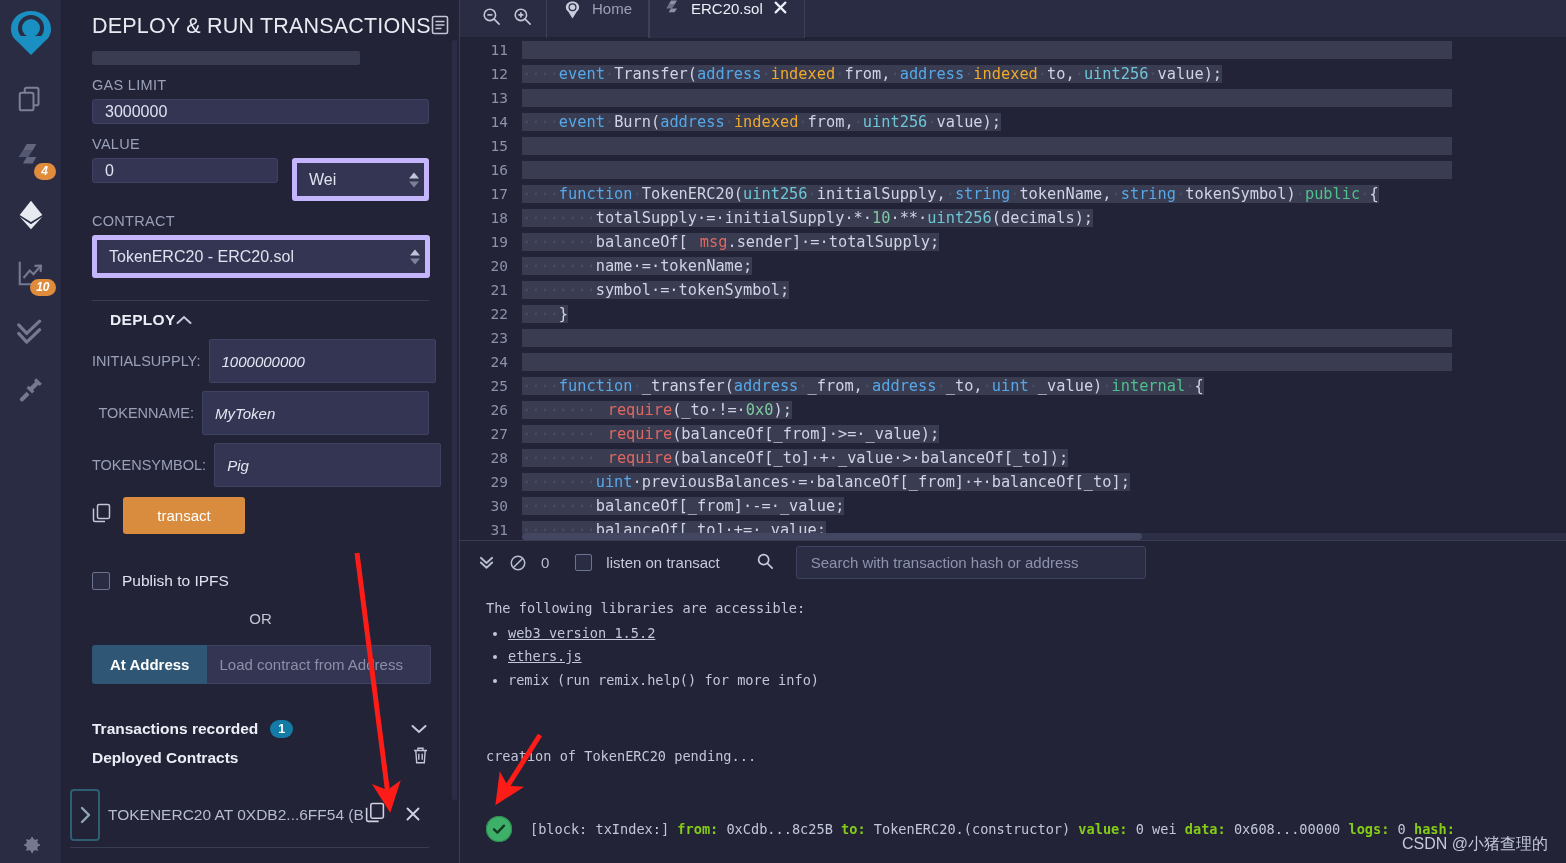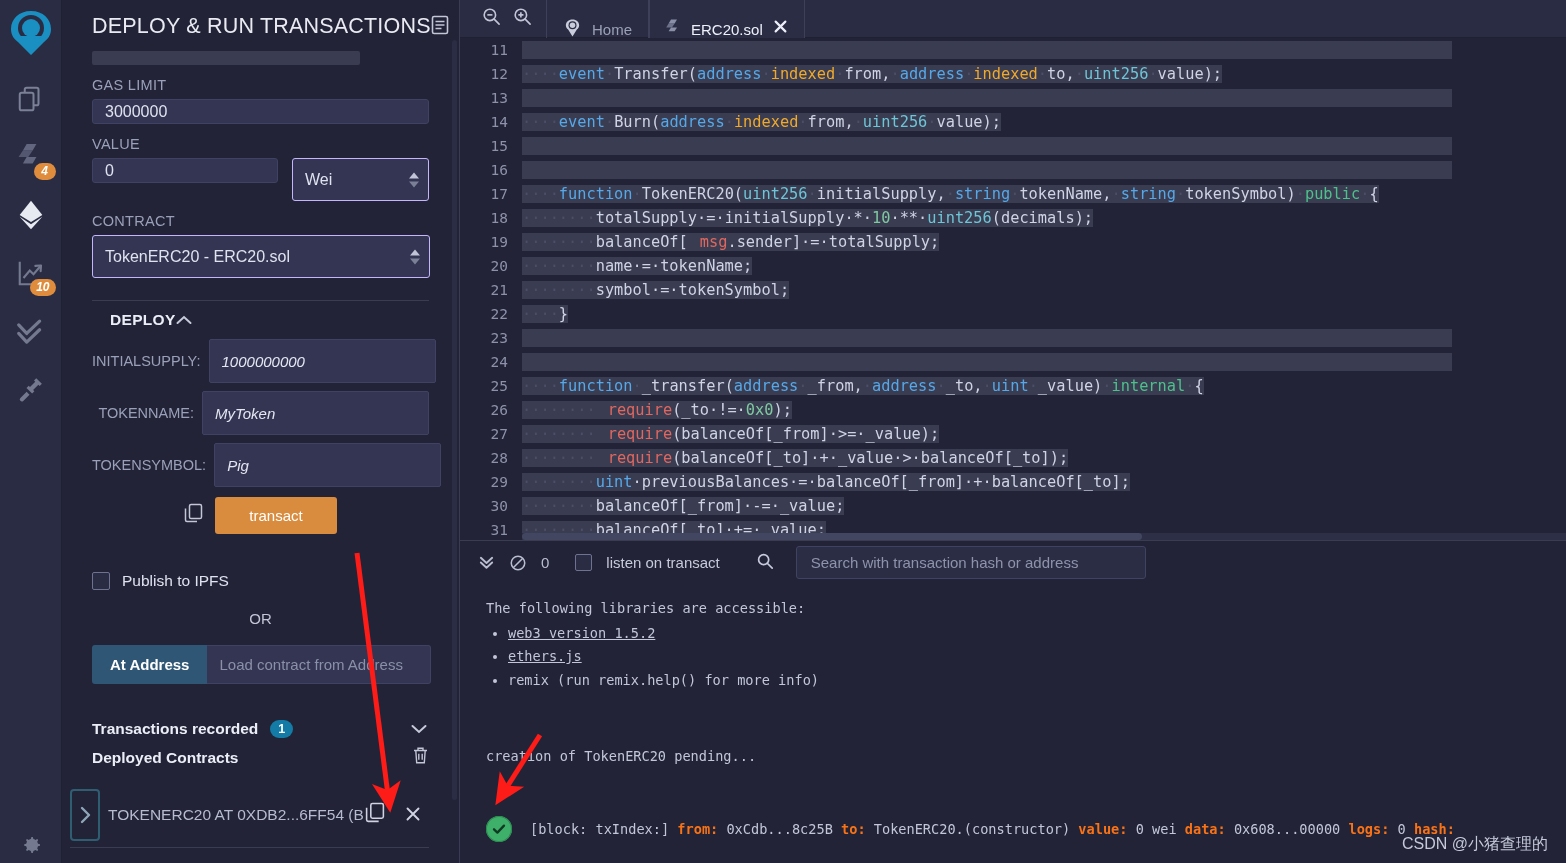--- a/index.html
+++ b/index.html
@@ -62,21 +62,21 @@
   }
   .inp {
     background: #333552; border: 1px solid #3f4262; border-radius: 3px;
     color: #dfe2ef; font-size: 16px; padding: 8px 12px; width: 100%;
     font-family: "Liberation Sans", sans-serif; outline: none; height: 25px;
   }
   .row-2 { display: flex; gap: 14px; }
   .row-2 .inp.val { width: 186px; }
   .sel-wrap { position: relative; width: 138px; }
   .sel {
-    background: #333552; border: 1px solid #c4b5fd; border-radius: 3px;
+    background: #333552; border: 5px solid #c4b5fd; border-radius: 3px;
     color: #dfe2ef; font-size: 16px; padding: 8px 12px; width: 100%;
     height: 43px; display: flex; align-items: center;
   }
   .spin {
     position: absolute; right: 10px; top: 50%; transform: translateY(-50%);
     display: flex; flex-direction: column; gap: 3px; color: #aeb3c8;
   }
   .tri-up { width:0;height:0;border-left:5px solid transparent;border-right:5px solid transparent;border-bottom:6px solid #c0c4d6; }
   .tri-dn { width:0;height:0;border-left:5px solid transparent;border-right:5px solid transparent;border-top:6px solid #7b8097; }
 
@@ -93,21 +93,21 @@
 
   .arg-row { display:flex; align-items:center; margin-bottom: 8px; }
   .arg-label { font-size: 14.5px; color: #9aa0b9; white-space: nowrap; text-align: right; }
   .arg-inp {
     background: #333552; border: 1px solid #3f4262; border-radius: 2px;
     color: #e4e6f2; font-size: 15px; padding: 21px 12px; height: 38px;
     flex: 1; margin-left: 8px; outline: none;
     font-family: "Liberation Sans", sans-serif;
     font-style: italic;
   }
-  .transact-row { display:flex; align-items:center; justify-content:center; gap: 12px; margin-top: 10px; }
+  .transact-row { display:flex; align-items:center; justify-content:flex-start; gap: 12px; margin-top: 10px; }
   .copy-ico { color: #c3c6d6; }
   .btn-transact {
     background: #d98b3e; color: #fff; border: none; border-radius: 3px;
     font-size: 15px; padding: 10px 0; width: 122px; cursor: pointer;
     font-family: "Liberation Sans", sans-serif;
   }
   .chk-row { display:flex; align-items:center; gap: 12px; margin-top: 38px; }
   .chkbox { width:18px;height:18px;border:1px solid #6d7290;border-radius:2px;background:#2a2c44; }
   .chk-row span { font-size: 15.5px; color: #dfe2ef; }
   .or { text-align:center; color:#c3c6d6; font-size:15px; margin-top: 20px; }
@@ -167,21 +167,21 @@
 
   
   .main { flex:1; display:flex; flex-direction:column; height:863px; background:#222336; position:relative; }
 
   .tabbar {
     height: 38px; background:#2a2c44; display:flex; align-items:center;
     flex:none; border-bottom: 1px solid #1f2030;
   }
   .tb-zoom { display:flex; align-items:center; gap: 12px; padding: 0 14px 0 22px; color:#c3c6d6; }
   .tab {
-    display:flex; align-items:flex-end; gap:10px; height:38px; padding: 0 16px;
+    display:flex; align-items:flex-start; gap:10px; height:38px; padding: 0 16px;
     font-size:15px; color:#9ba0b7; border-left:1px solid #3d4058; border-right:1px solid #3d4058;
     cursor:pointer;
   }
   .tab.active { background:#2b2d45; color:#eef0f8; }
   .tab .close { color:#eceef7; font-size:16px; font-weight:bold; }
   .tab-ico-home { color: #c9ccda; display:flex; }
   .tab-ico-sol { color: #8a90a8; display:flex; }
 
   
   .editor {
@@ -238,21 +238,21 @@
   .termbody li a { color:#c2c6d8; text-decoration: underline; }
   .t-line { line-height: 1.6; }
   .t-pending { margin-top: 54px; }
   .tx-line { display:flex; align-items:center; gap: 18px; margin-top: 48px; }
   .ok-circle {
     width: 26px; height:26px; border-radius:50%; background:#3fb06a;
     display:flex; align-items:center; justify-content:center; flex:none;
     box-shadow: 0 0 0 1px #2d8a51 inset;
   }
   .tx-txt { font-size:13.6px; color:#c2c6d8; white-space:nowrap; }
-  .tx-txt b { color:#f97316; }
+  .tx-txt b { color:#84cc16; }
 
   .watermark {
     position:absolute; right:18px; bottom:8px; color:#c5c9da;
     font-size:16px; font-family:"Liberation Sans", sans-serif;
   }
 
   
   .arrows { position:absolute; left:0; top:0; width:1566px; height:863px; pointer-events:none; }
 </style>
 </head>

